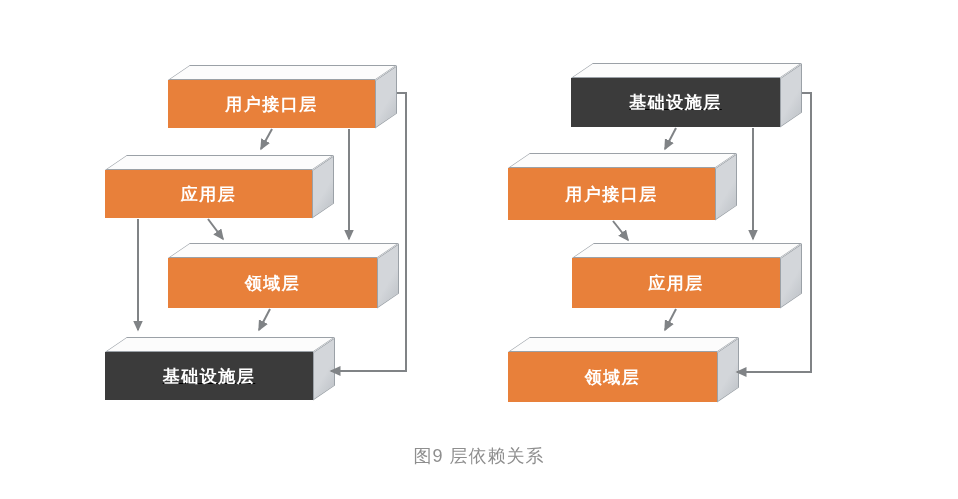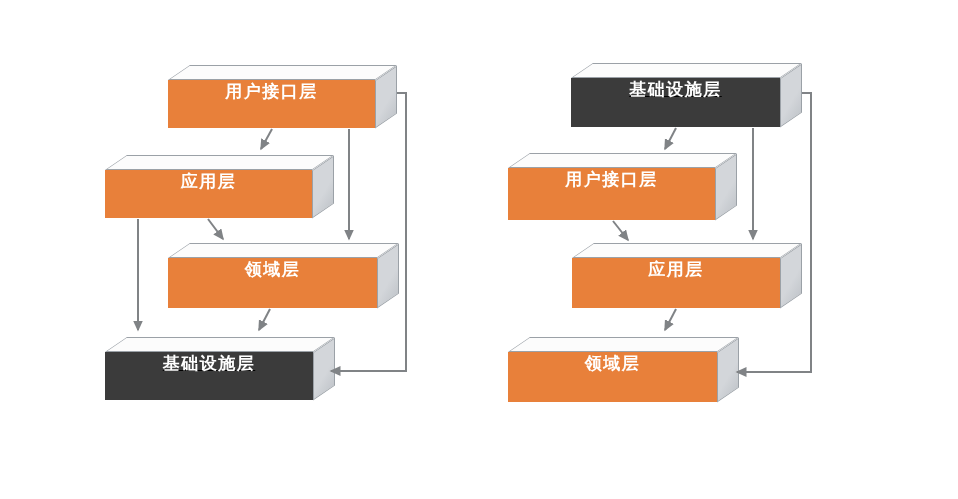--- a/index.html
+++ b/index.html
@@ -40,21 +40,21 @@
     border: 1px solid var(--face-border, #9ba1a7);
     transform: skewY(-34.3deg);
   }
   .box .front {
     left: 0;
     top: 0;
     width: 100%;
     height: 100%;
     background: var(--orange, #e8803a);
     display: flex;
-    align-items: flex-start;
+    align-items: center;
     justify-content: center;
   }
   .box[data-variant="dark"] .front {
     background: var(--dark, #3b3b3b);
     text-decoration: underline;
   }
   .box .label {
     color: var(--box-text, #fff);
     font-size: 17px;
     font-weight: 600;
@@ -171,14 +171,15 @@
     <path class="arrow" marker-end="url(#ah)" d="M138,219 L138,330"></path>
     <path class="arrow" marker-end="url(#ah)" d="M270,309 L259,330"></path>
 
     <path class="arrow" marker-end="url(#ah)" d="M676,128 L665,149"></path>
     <path class="arrow" marker-end="url(#ah)" d="M753,128 L753,239"></path>
     <path class="arrow" marker-end="url(#ah)" d="M802,93 L811,93 L811,372 L737,372"></path>
     <path class="arrow" marker-end="url(#ah)" d="M613,221 L628,240"></path>
     <path class="arrow" marker-end="url(#ah)" d="M676,309 L665,330"></path>
   </svg>
 
+  <div class="caption">图9 层依赖关系</div>
 
 </div>
 
 </body></html>

